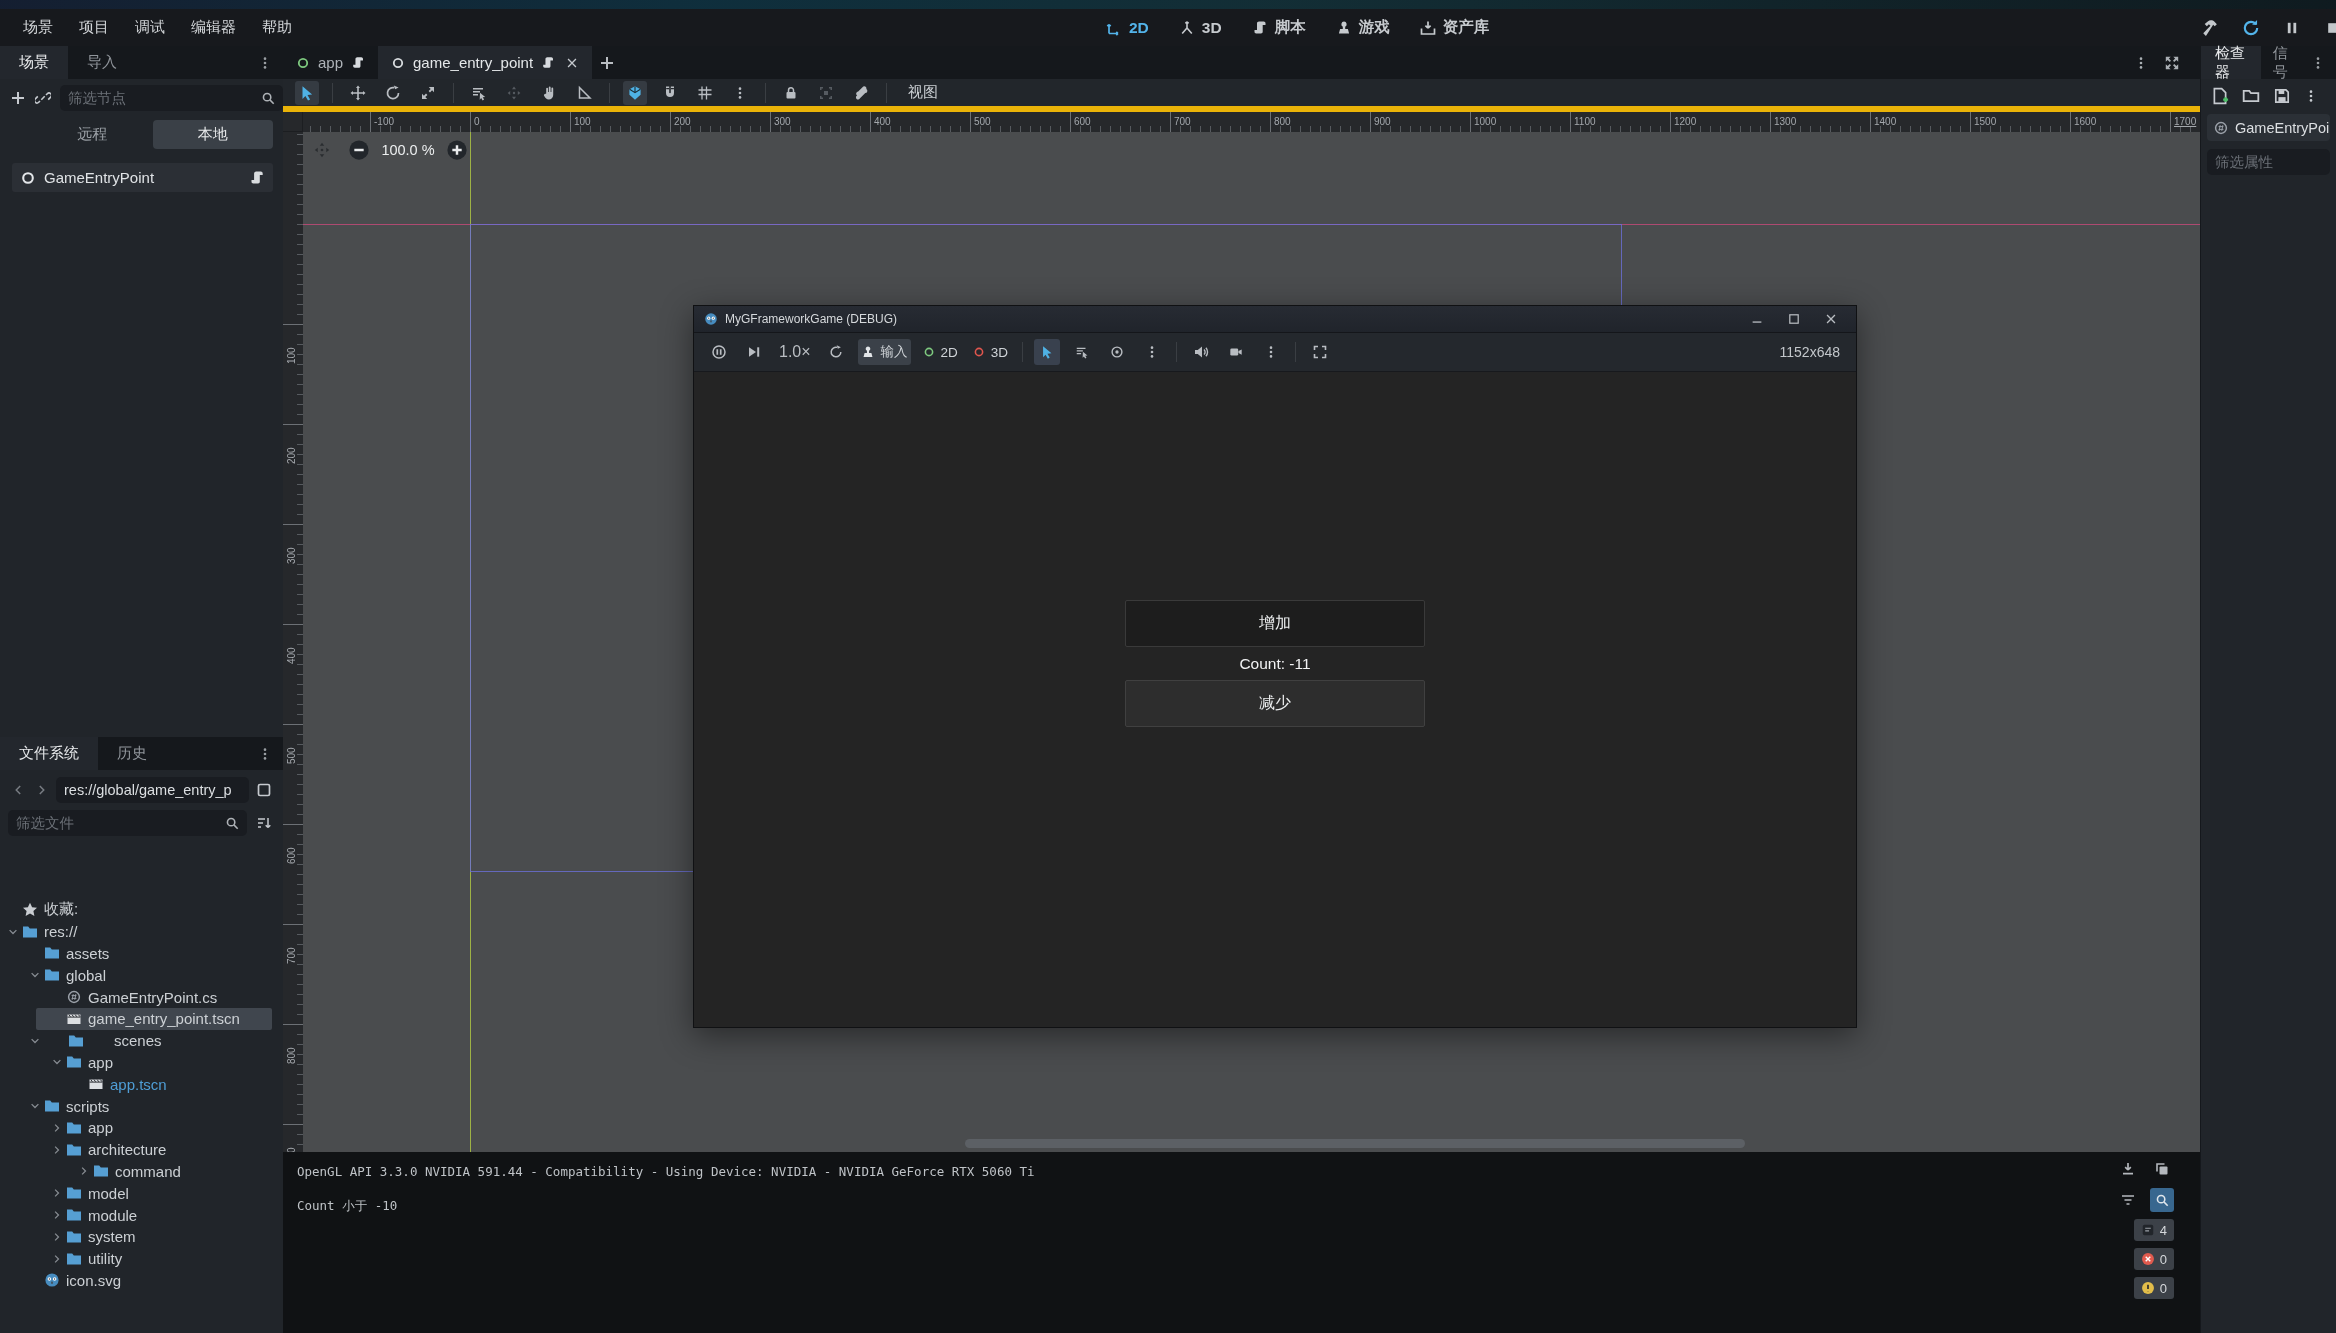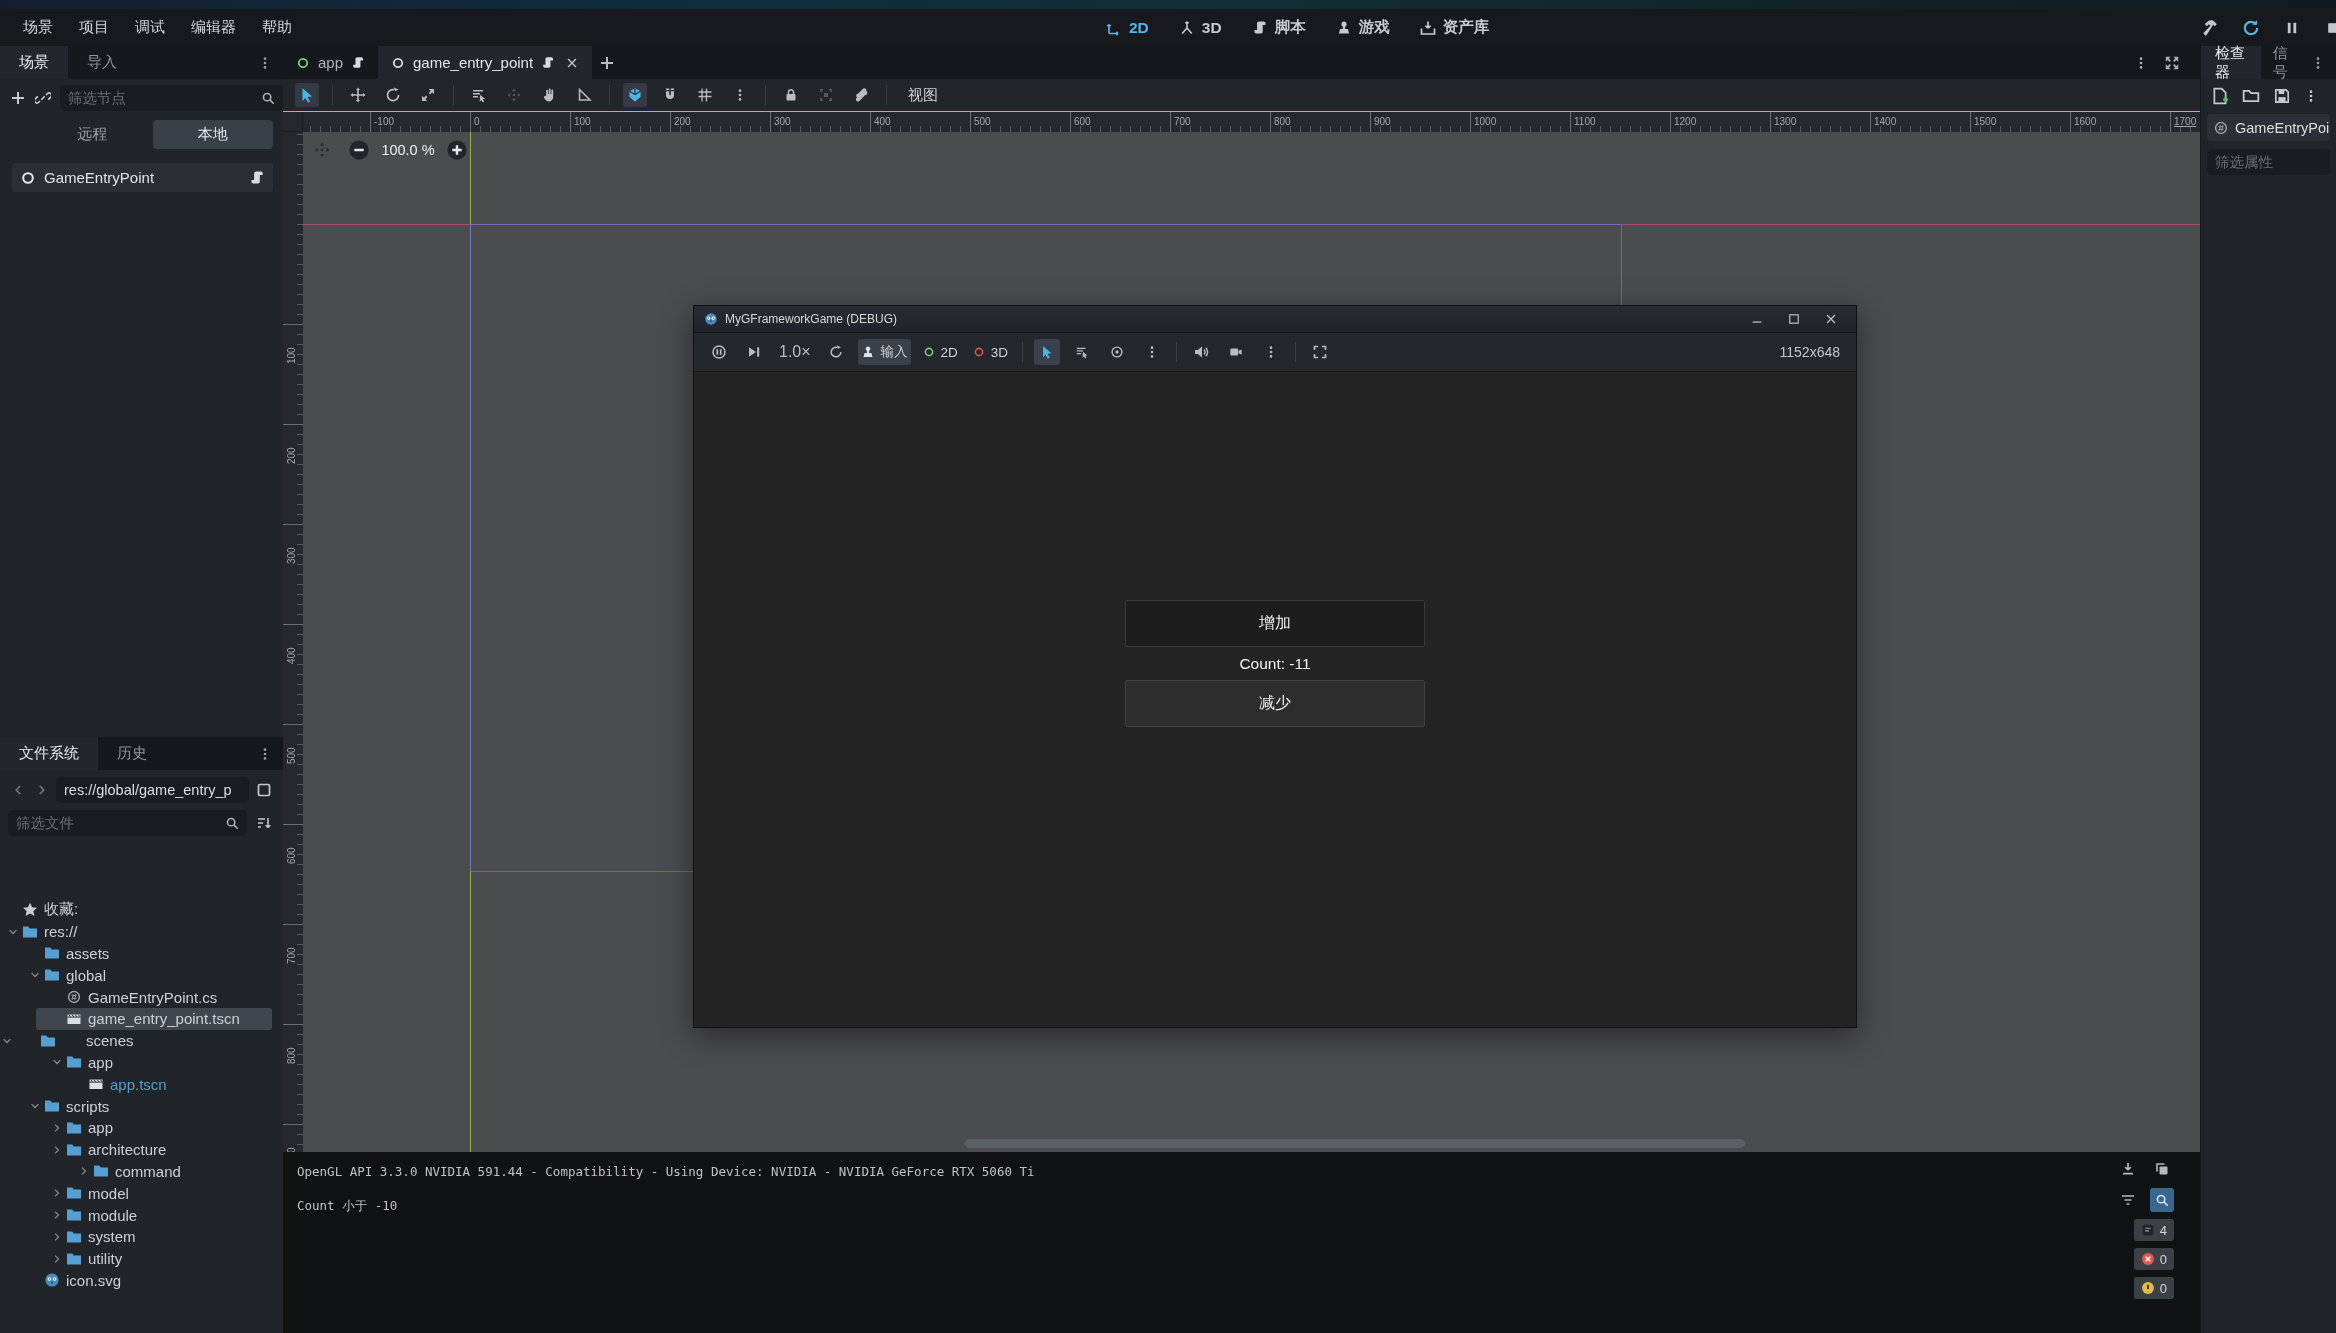--- a/index.html
+++ b/index.html
@@ -62,21 +62,21 @@
   .t-lbl{white-space:nowrap}
   .ic-folder{color:#569fd3}.ic-star{color:#c9cdd2}.ic-scene{color:#dcdfe2}.ic-cs{color:#9aa0a8}
 
   
   #scene-tabs{position:absolute;left:283px;top:46px;width:1917px;height:33px;background:#15181c;display:flex;align-items:center}
   .scene-tab{height:33px;display:flex;align-items:center;gap:8px;padding:0 13px;font-size:15px;color:#aeb3b8}
   .scene-tab.active{background:#23272d;color:#e4e7e9}
   .scene-tab .close{color:#c6cacf;margin-left:2px}
   .newtab{width:30px;height:33px;display:flex;align-items:center;justify-content:center;color:#b9bdc2}
   #scene-tabs .right-ics{margin-left:auto;display:flex;align-items:center;gap:16px;padding-right:20px;color:#aaafb4}
-  #canvas-toolbar{position:absolute;left:283px;top:79px;width:1917px;height:33px;background:#22262b;display:flex;align-items:center;gap:11px;padding-left:12px;border-bottom:1px solid #eab308}
+  #canvas-toolbar{position:absolute;left:283px;top:79px;width:1917px;height:33px;background:#22262b;display:flex;align-items:center;gap:11px;padding-left:12px;border-bottom:6px solid #eab308}
   .tb{width:24px;height:24px;display:flex;align-items:center;justify-content:center;color:#b9bdc2;border-radius:3px}
   .tb.on{background:#353b42}
   .tb.blue{color:#4fb2e5}
   .tb.dis{color:#565b61}
   .tsep{width:1px;height:20px;background:#3a3e43;margin:0 2px}
   #view-menu{font-size:15px;color:#ccd0d4;padding:0 8px}
 
   
   #ruler-corner{position:absolute;left:283px;top:112px;width:20px;height:20px;background:#26282b;border-right:1px solid #1c1e21;border-bottom:1px solid #1c1e21}
   #ruler-h{position:absolute;left:303px;top:112px;width:1897px;height:20px;background:#26282b;overflow:hidden}
@@ -380,21 +380,21 @@
           <span class="sel-bg"></span>
           <span class="chev"></span>
           <span class="t-ic ic-scene">
             <svg viewBox="0 0 16 16" class="s16">
               <path d="M1.5 3.5h13v9.5h-13z"></path>
               <path d="M2.8 3.6l1.6 2.2M6 3.6l1.6 2.2M9.2 3.6l1.6 2.2M12.4 3.6L14 5.7M1.5 6.1h13" fill="none" stroke="#2a2e33" stroke-width="1"></path>
             </svg>
           </span>
           <span class="t-lbl">game_entry_point.tscn</span>
         </div>
-        <div class="tree-row" style=" gap: 24px;">
+        <div class="tree-row" style="padding-left: 28px; gap: 24px;">
           <span class="chev">
             <svg viewBox="0 0 16 16" class="s12">
               <path d="M3.5 5.5L8 10l4.5-4.5" fill="none" stroke="currentColor" stroke-width="1.7"></path>
             </svg>
           </span>
           <span class="t-ic ic-folder">
             <svg viewBox="0 0 16 16" class="s16">
               <path d="M1 2.5h5.2l1.6 2H15v9H1z"></path>
             </svg>
           </span>

